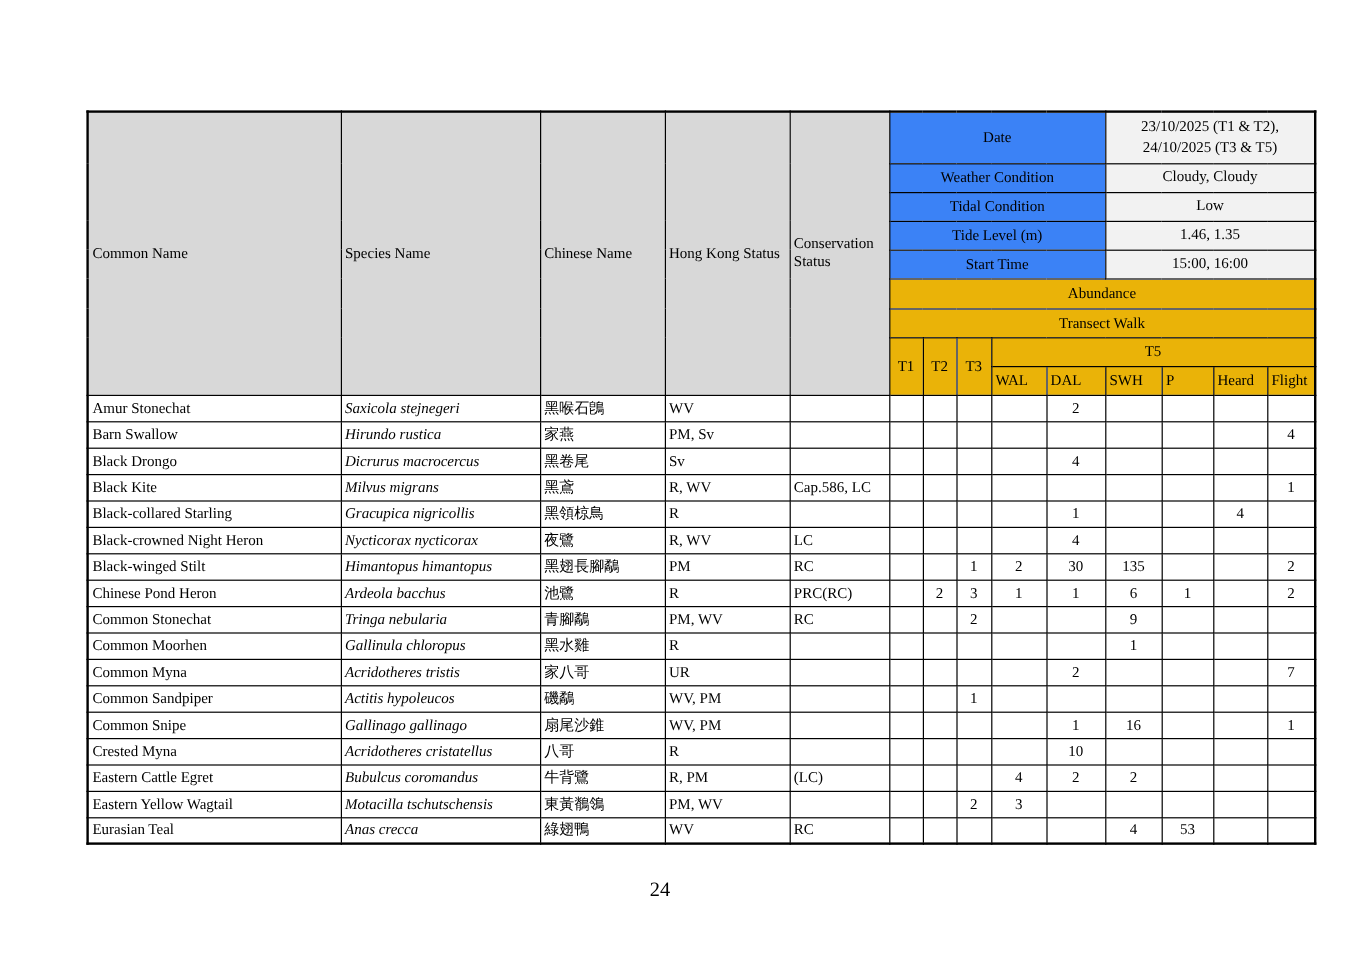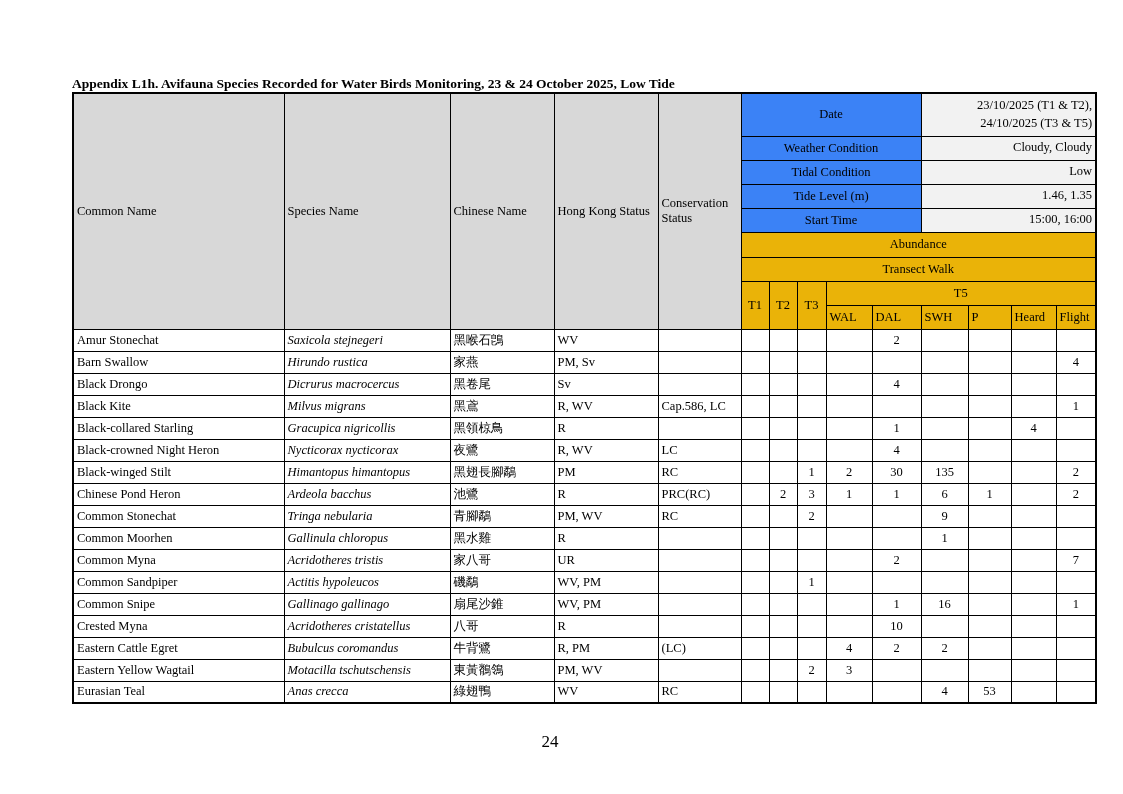--- a/index.html
+++ b/index.html
@@ -47,21 +47,21 @@
     text-align: left;
     vertical-align: middle;
     border-width: 2px;
   }
   td.info-label {
     background: #3b82f6;
     text-align: center;
   }
   td.info-value {
     background: #f2f2f2;
-    text-align: right;
+    text-align: center;
     white-space: pre-line;
     line-height: 1.4;
   }
   td.grey {
     background: #eab308;
   }
   td.center { text-align: center; }
   td.subh { text-align: left; padding-left: 4px; }
   tr.r-date { height: 43px; }
   tr.r24 { height: 24px; }
@@ -77,21 +77,20 @@
     width: 1100px;
     text-align: center;
     font-size: 17px;
   }
 </style>
 </head>
 <body>
 
 <div class="page">
 
-  <div class="doc-title">Appendix L1h. Avifauna Species Recorded for Water Birds Monitoring, 23 &amp; 24 October 2025, Low Tide</div>
 
   <table class="avi">
     <colgroup>
       <col style="width:211px">
         <col style="width:166px">
         <col style="width:104px">
         <col style="width:104px">
         <col style="width:83px">
       <col style="width:28px">
         <col style="width:28px">

